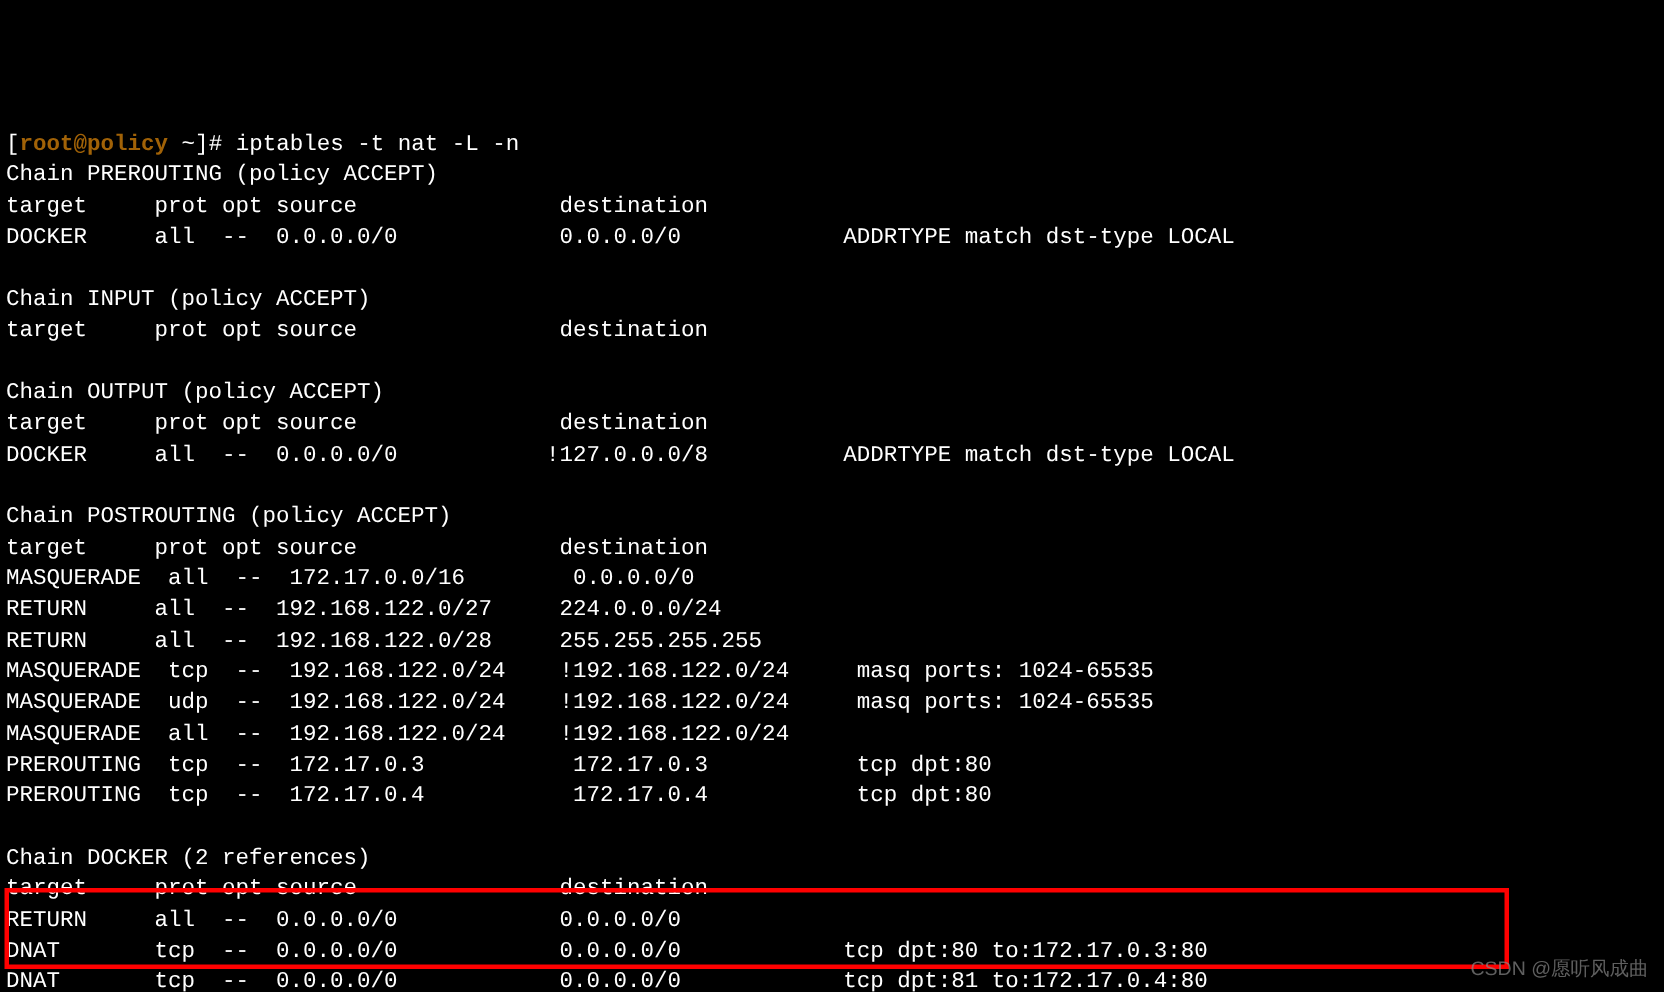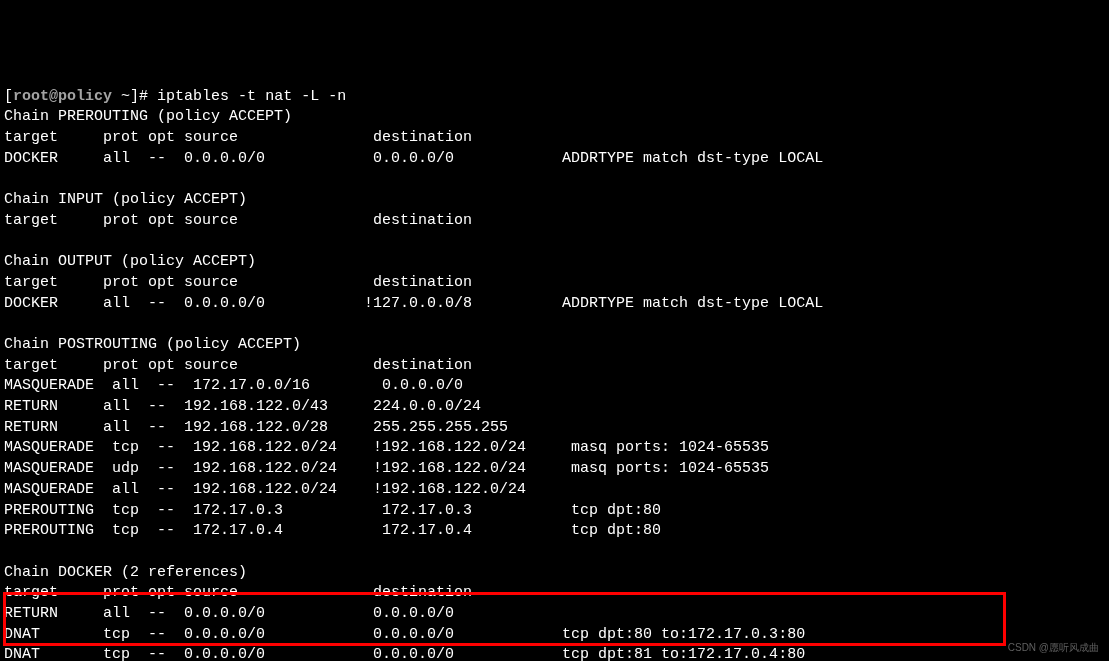--- a/index.html
+++ b/index.html
@@ -9,38 +9,38 @@
     font-size: 15px;
     margin: 0;
     padding: 4px;
     white-space: pre;
     line-height: 1.38;
     position: relative;
     width: 1109px;
     height: 661px;
     box-sizing: border-box;
   }
-  .red { color: #a3a3a3; }
+  .red { color: #a16207; }
   .bold { font-weight: bold; }
   .prompt-bracket { color: #ffffff; }
   .highlight-box {
     position: absolute;
     border: 3px solid #ff0000;
     left: 3px;
     width: 997px;
     top: 592px;
     height: 48px;
     pointer-events: none;
   }
   .watermark {
     position: absolute;
     right: 10px;
     bottom: 6px;
     color: #888888;
-    font-size: 10px;
+    font-size: 13px;
     font-family: sans-serif;
     opacity: 0.7;
   }
   .term { display: block; }
 </style>
 </head>
 <body>
 
 
 
@@ -52,21 +52,21 @@
 <span>Chain INPUT (policy ACCEPT)</span>
 <span>target     prot opt source               destination         </span>
 
 <span>Chain OUTPUT (policy ACCEPT)</span>
 <span>target     prot opt source               destination         </span>
 <span>DOCKER     all  --  0.0.0.0/0           !127.0.0.0/8          ADDRTYPE match dst-type LOCAL</span>
 
 <span>Chain POSTROUTING (policy ACCEPT)</span>
 <span>target     prot opt source               destination         </span>
 <span>MASQUERADE  all  --  172.17.0.0/16        0.0.0.0/0           </span>
-<span>RETURN     all  --  192.168.122.0/43     224.0.0.0/24        </span>
+<span>RETURN     all  --  192.168.122.0/27     224.0.0.0/24        </span>
 <span>RETURN     all  --  192.168.122.0/28     255.255.255.255     </span>
 <span>MASQUERADE  tcp  --  192.168.122.0/24    !192.168.122.0/24     masq ports: 1024-65535</span>
 <span>MASQUERADE  udp  --  192.168.122.0/24    !192.168.122.0/24     masq ports: 1024-65535</span>
 <span>MASQUERADE  all  --  192.168.122.0/24    !192.168.122.0/24    </span>
 <span>PREROUTING  tcp  --  172.17.0.3           172.17.0.3           tcp dpt:80</span>
 <span>PREROUTING  tcp  --  172.17.0.4           172.17.0.4           tcp dpt:80</span>
 
 <span>Chain DOCKER (2 references)</span>
 <span>target     prot opt source               destination         </span>
 <span>RETURN     all  --  0.0.0.0/0            0.0.0.0/0           </span>

